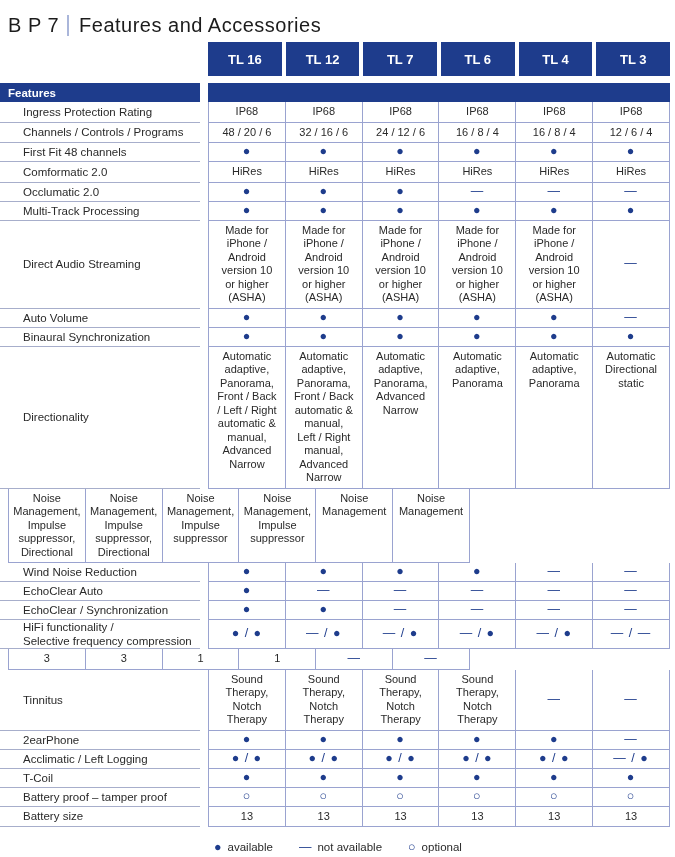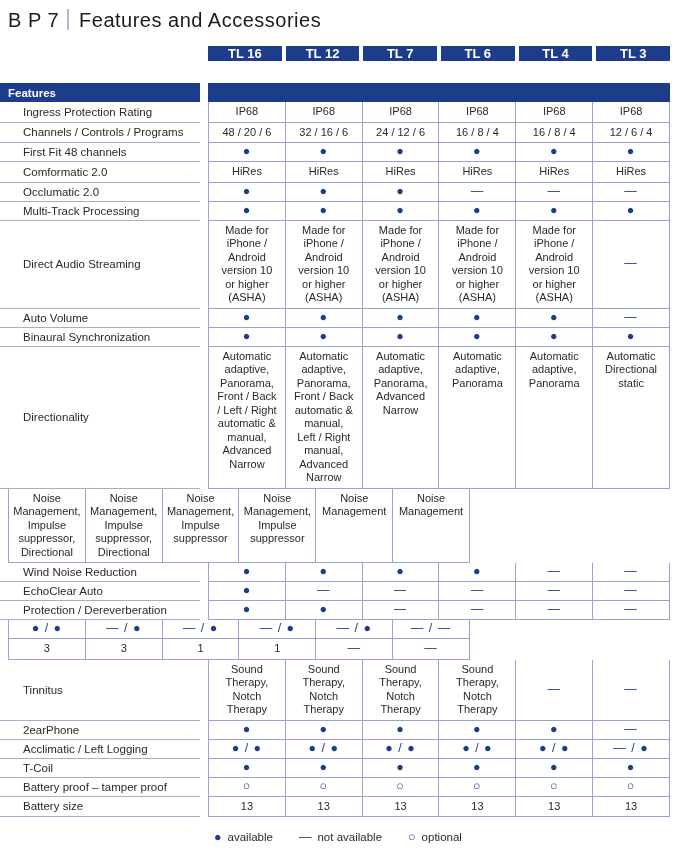--- a/index.html
+++ b/index.html
@@ -11,36 +11,36 @@
   *{box-sizing:border-box;margin:0;padding:0;}
   html,body{background:#fff;}
   body{
     width:675px;height:857px;overflow:hidden;position:relative;
     font-family:"Liberation Sans", sans-serif;color:var(--text);
   }
   .page{padding-top:9px;}
   
   .title{
     padding-left:8px;font-size:20px;color:#1c1c1c;letter-spacing:0.5px;
-    height:33px;display:flex;
+    height:33px;display:flex;align-items:center;
   }
   .title-sep{
     display:inline-block;width:2px;height:21px;background:#aab6da;
     margin:0 10px 0 8px;
   }
   
   .col-headers{
-    margin-left:208px;width:462px;display:flex;gap:4px;height:23px;align-items:center;
+    margin-left:208px;width:462px;display:flex;gap:4px;height:34px;
   }
   .col-header{
     flex:1;background:var(--navy);color:#fff;font-weight:bold;
     font-size:13px;display:flex;align-items:center;justify-content:center;
   }
   
-  .banner-row{display:flex;margin-top:18px;height:19px;}
+  .banner-row{display:flex;margin-top:7px;height:19px;}
   .banner-label{
     width:200px;background:var(--navy);color:#fff;font-weight:bold;
     font-size:11.5px;display:flex;align-items:center;padding-left:8px;
   }
   .banner-fill{width:462px;margin-left:8px;background:var(--navy);}
   
   .row{display:flex;align-items:stretch;min-height:19px;}
   .label-cell{
     width:200px;border-bottom:1px solid var(--label-line);
     display:flex;align-items:center;padding-left:23px;
@@ -298,31 +298,33 @@
         <div class="data-cells">
           <div class="cell sym">●</div>
           <div class="cell sym">—</div>
           <div class="cell sym">—</div>
           <div class="cell sym">—</div>
           <div class="cell sym">—</div>
           <div class="cell sym">—</div>
         </div>
       </div>
       <div class="row">
-        <div class="label-cell">Protection / Dereverberation</div>
-        <div class="data-cells">
-          <div class="cell sym">●</div>
-          <div class="cell sym">●</div>
-          <div class="cell sym">—</div>
-          <div class="cell sym">—</div>
-          <div class="cell sym">—</div>
-          <div class="cell sym">—</div>
-        </div>
-      </div>
-      <div class="row">
+        <div class="label-cell">EchoClear / Synchronization</div>
+        <div class="data-cells">
+          <div class="cell sym">●</div>
+          <div class="cell sym">●</div>
+          <div class="cell sym">—</div>
+          <div class="cell sym">—</div>
+          <div class="cell sym">—</div>
+          <div class="cell sym">—</div>
+        </div>
+      </div>
+      <div class="row">
+        <div class="label-cell">HiFi functionality /
+Selective frequency compression</div>
         <div class="data-cells">
           <div class="cell sym">● / ●</div>
           <div class="cell sym">— / ●</div>
           <div class="cell sym">— / ●</div>
           <div class="cell sym">— / ●</div>
           <div class="cell sym">— / ●</div>
           <div class="cell sym">— / —</div>
         </div>
       </div>
       <div class="row">

